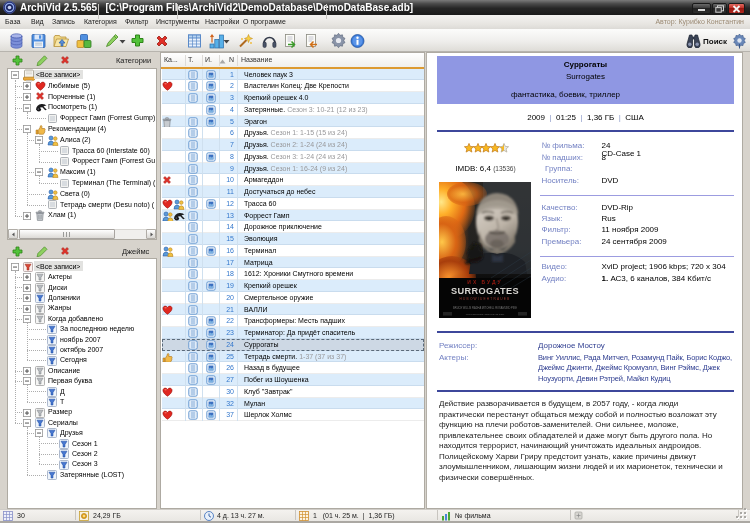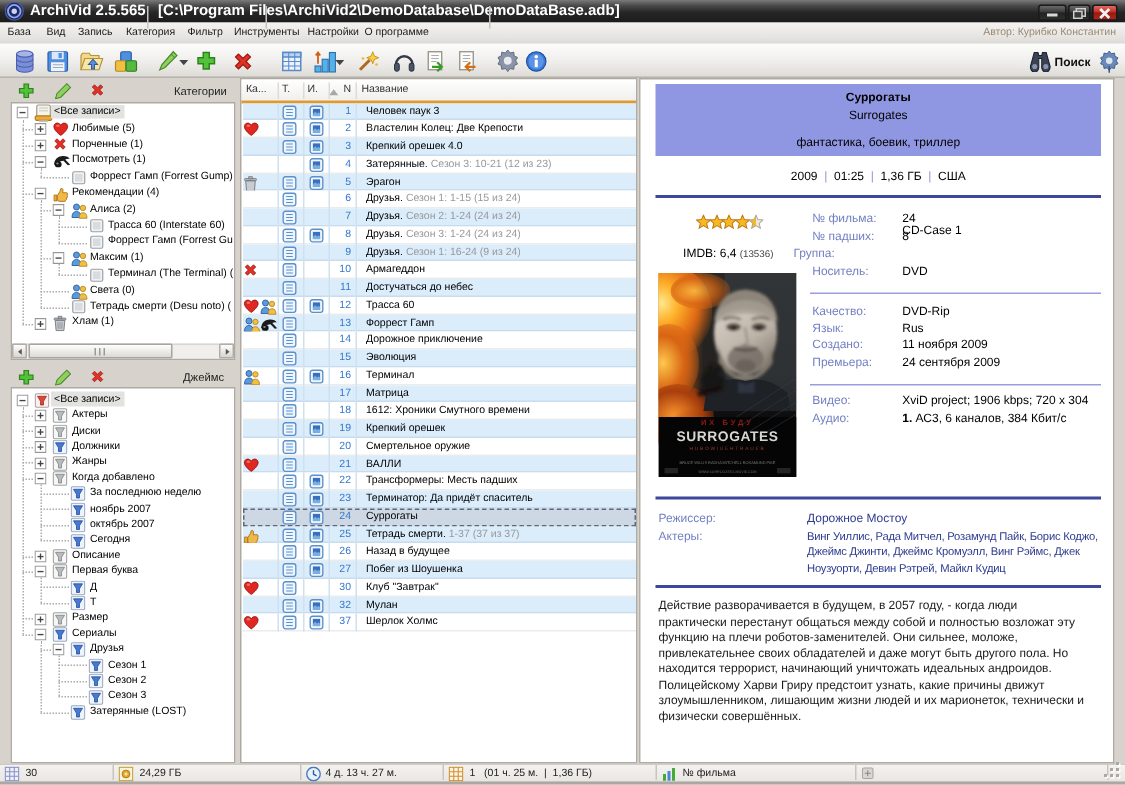--- a/index.html
+++ b/index.html
@@ -949,21 +949,21 @@
     <rect x="0.8" y="0.8" width="8.4" height="8.4" rx="1.5" fill="#eef5fc" stroke="#5a90cc" stroke-width="0.9"></rect>
     <rect x="2.6" y="2.6" width="4.8" height="4.8" fill="#3a6fc0"></rect>
     <path d="M2.6 6 L4.2 4.5 L5.4 5.6 L6.4 4.8 L7.4 5.8 L7.4 7.4 L2.6 7.4 Z" fill="#7ab0e0"></path>
   </svg>
 <div class="abs" style="left:220px;top:411.45px;width:14px;text-align:right;font-size:7px;color:#3377cc">37</div>
 <div class="abs" style="left:244px;top:411.45px;font-size:7px;color:#000;white-space:pre">Шерлок Холмс</div>
 <div class="abs" id="rightpanel"></div>
 <div class="abs" style="left:437px;top:56px;width:297px;height:48px;background:#8f97e3"></div>
 <div class="abs" style="left:437px;top:60px;width:297px;text-align:center;font-size:8px;font-weight:bold;color:#000">Суррогаты</div>
 <div class="abs" style="left:437px;top:72px;width:297px;text-align:center;font-size:8px;color:#000">Surrogates</div>
-<div class="abs" style="left:437px;top:90px;width:297px;text-align:center;font-size:8px;color:#000">фантастика, боевик, триллер</div>
+<div class="abs" style="left:417px;top:90px;width:297px;text-align:center;font-size:8px;color:#000">фантастика, боевик, триллер</div>
 <div class="abs" style="left:437px;top:112.5px;width:297px;text-align:center;font-size:8px;color:#000">2009&nbsp;&nbsp;<span style="color:#8a98c8">|</span>&nbsp;&nbsp;01:25&nbsp;&nbsp;<span style="color:#8a98c8">|</span>&nbsp;&nbsp;1,36 ГБ&nbsp;&nbsp;<span style="color:#8a98c8">|</span>&nbsp;&nbsp;США</div>
 <div class="navyline abs" style="left:437px;top:129.5px;width:297px"></div>
 <svg class="abs" style="left:464.0px;top:143px" width="10" height="10" viewBox="0 0 10 10">
     <path d="M5 0.4 L6.3 3.4 L9.6 3.7 L7.1 5.9 L7.9 9.1 L5 7.4 L2.1 9.1 L2.9 5.9 L0.4 3.7 L3.7 3.4 Z" fill="#f8b820" stroke="#c07818" stroke-width="0.7"></path>
   </svg>
 <svg class="abs" style="left:472.7px;top:143px" width="10" height="10" viewBox="0 0 10 10">
     <path d="M5 0.4 L6.3 3.4 L9.6 3.7 L7.1 5.9 L7.9 9.1 L5 7.4 L2.1 9.1 L2.9 5.9 L0.4 3.7 L3.7 3.4 Z" fill="#f8b820" stroke="#c07818" stroke-width="0.7"></path>
   </svg>
 <svg class="abs" style="left:481.4px;top:143px" width="10" height="10" viewBox="0 0 10 10">
     <path d="M5 0.4 L6.3 3.4 L9.6 3.7 L7.1 5.9 L7.9 9.1 L5 7.4 L2.1 9.1 L2.9 5.9 L0.4 3.7 L3.7 3.4 Z" fill="#f8b820" stroke="#c07818" stroke-width="0.7"></path>
@@ -978,29 +978,29 @@
         <stop offset="0.5" stop-color="#e8e8e4"></stop>
       </linearGradient>
     </defs>
     <path d="M5 0.4 L6.3 3.4 L9.6 3.7 L7.1 5.9 L7.9 9.1 L5 7.4 L2.1 9.1 L2.9 5.9 L0.4 3.7 L3.7 3.4 Z" fill="url(#halfg)" stroke="#b0a890" stroke-width="0.7"></path>
   </svg>
 <div class="abs" style="left:437px;top:164px;width:97px;text-align:center;font-size:8px;color:#000">IMDB: 6,4 <span style="font-size:6.5px;color:#444">(13536)</span></div>
 <div class="lbl abs" style="left:541.5px;top:141px">№ фильма:</div>
 <div class="val abs" style="left:601.5px;top:141px">24</div>
 <div class="lbl abs" style="left:541.5px;top:152.5px">№ падших:</div>
 <div class="val abs" style="left:601.5px;top:152.5px">8</div>
-<div class="lbl abs" style="left:529px;top:164.2px">Группа:</div>
+<div class="lbl abs" style="left:545px;top:164.2px">Группа:</div>
 <div class="val abs" style="left:601.5px;top:149px">CD-Case 1</div>
 <div class="lbl abs" style="left:541.5px;top:175.8px">Носитель:</div>
 <div class="val abs" style="left:601.5px;top:175.8px">DVD</div>
 <div class="lbl abs" style="left:541.5px;top:202.7px">Качество:</div>
 <div class="val abs" style="left:601.5px;top:202.7px">DVD-Rip</div>
 <div class="lbl abs" style="left:541.5px;top:213.9px">Язык:</div>
 <div class="val abs" style="left:601.5px;top:213.9px">Rus</div>
-<div class="lbl abs" style="left:541.5px;top:225.4px">Создано:</div>
+<div class="lbl abs" style="left:541.5px;top:225.4px">Фильтр:</div>
 <div class="val abs" style="left:601.5px;top:225.4px">11 ноября 2009</div>
 <div class="lbl abs" style="left:541.5px;top:237px">Премьера:</div>
 <div class="val abs" style="left:601.5px;top:237px">24 сентября 2009</div>
 <div class="lbl abs" style="left:541.5px;top:262.4px">Видео:</div>
 <div class="val abs" style="left:601.5px;top:262.4px">XviD project; 1906 kbps; 720 x 304</div>
 <div class="lbl abs" style="left:541.5px;top:274px">Аудио:</div>
 <div class="val abs" style="left:601.5px;top:274px"><b>1.</b> АС3, 6 каналов, 384 Кбит/с</div>
 <div class="sepline abs" style="left:540px;top:195px;width:194px"></div>
 <div class="sepline abs" style="left:540px;top:255.5px;width:194px"></div>
 <div class="navyline abs" style="left:437px;top:330.5px;width:297px"></div>

